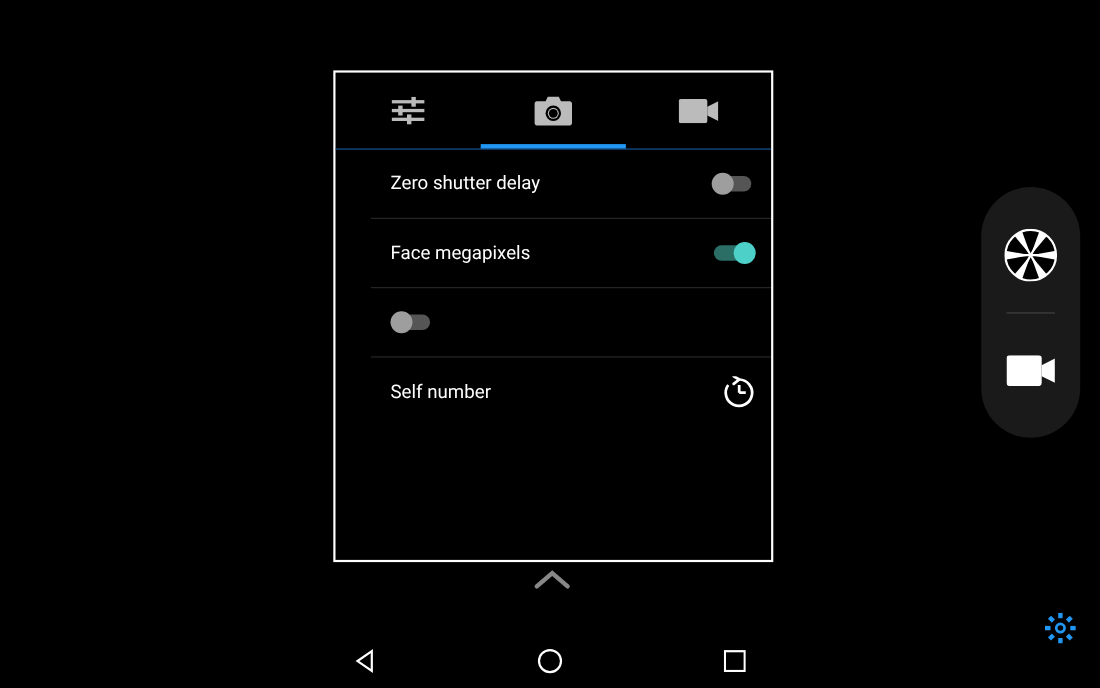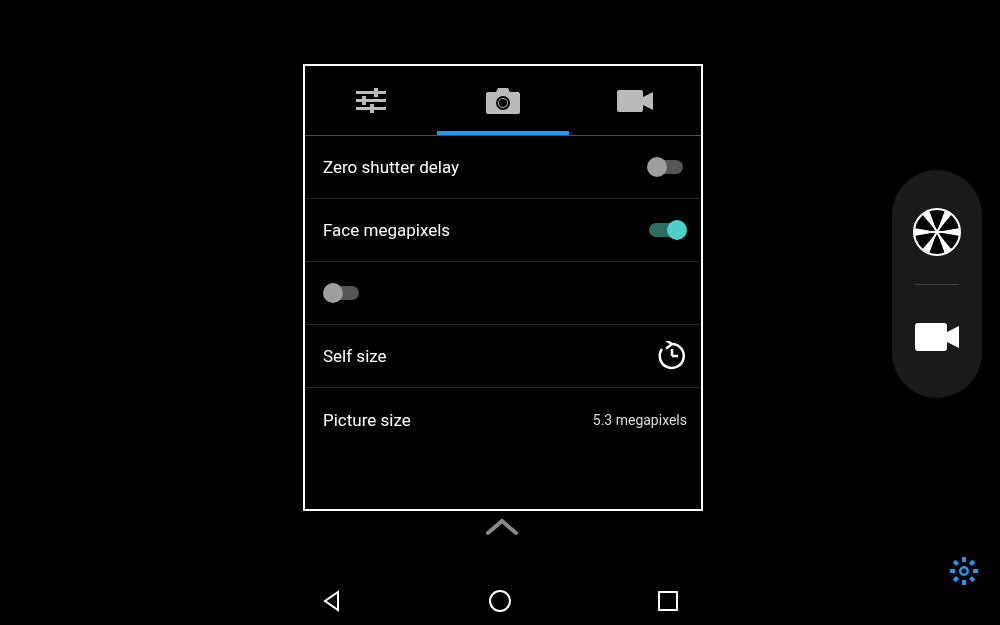--- a/index.html
+++ b/index.html
@@ -39,20 +39,21 @@
     position: absolute;
     bottom: 0;
     left: 33.33%;
     width: 33.33%;
     height: 4px;
     background: #2196f3;
   }
   .list {
     flex: 1;
     overflow: hidden;
+    margin-left: 32px;
   }
   .row {
     height: 63px;
     display: flex;
     align-items: center;
     padding: 0 14px 0 18px;
     border-bottom: 1px solid #2a2a2a;
     justify-content: space-between;
   }
   .row:last-child { border-bottom: none; }
@@ -203,31 +204,27 @@
         <div class="toggle-knob"></div>
       </div>
     </div>
     <div class="row">
       <div class="toggle off">
         <div class="toggle-track"></div>
         <div class="toggle-knob"></div>
       </div>
     </div>
     <div class="row">
-      <span class="row-label">Self size</span>
+      <span class="row-label">Self number</span>
       <svg width="30" height="30" viewBox="0 0 30 30" fill="none" stroke="#fff" stroke-width="2.5">
         <path d="M 5 8 A 12 12 0 1 0 15 3"></path>
         <path d="M15 3 L10 0 M15 3 L10 7" stroke-linecap="round"></path>
         <line x1="15" y1="15" x2="15" y2="8"></line>
         <line x1="15" y1="15" x2="21" y2="15"></line>
       </svg>
-    </div>
-    <div class="row">
-      <span class="row-label">Picture size</span>
-      <span class="row-value">5.3 megapixels</span>
     </div>
   </div>
 </div>
 
 <div class="collapse-chevron">
   <svg width="36" height="20" viewBox="0 0 36 20" fill="none" stroke="#888" stroke-width="4" stroke-linecap="round">
     <path d="M4 16 L18 4 L32 16"></path>
   </svg>
 </div>
 

